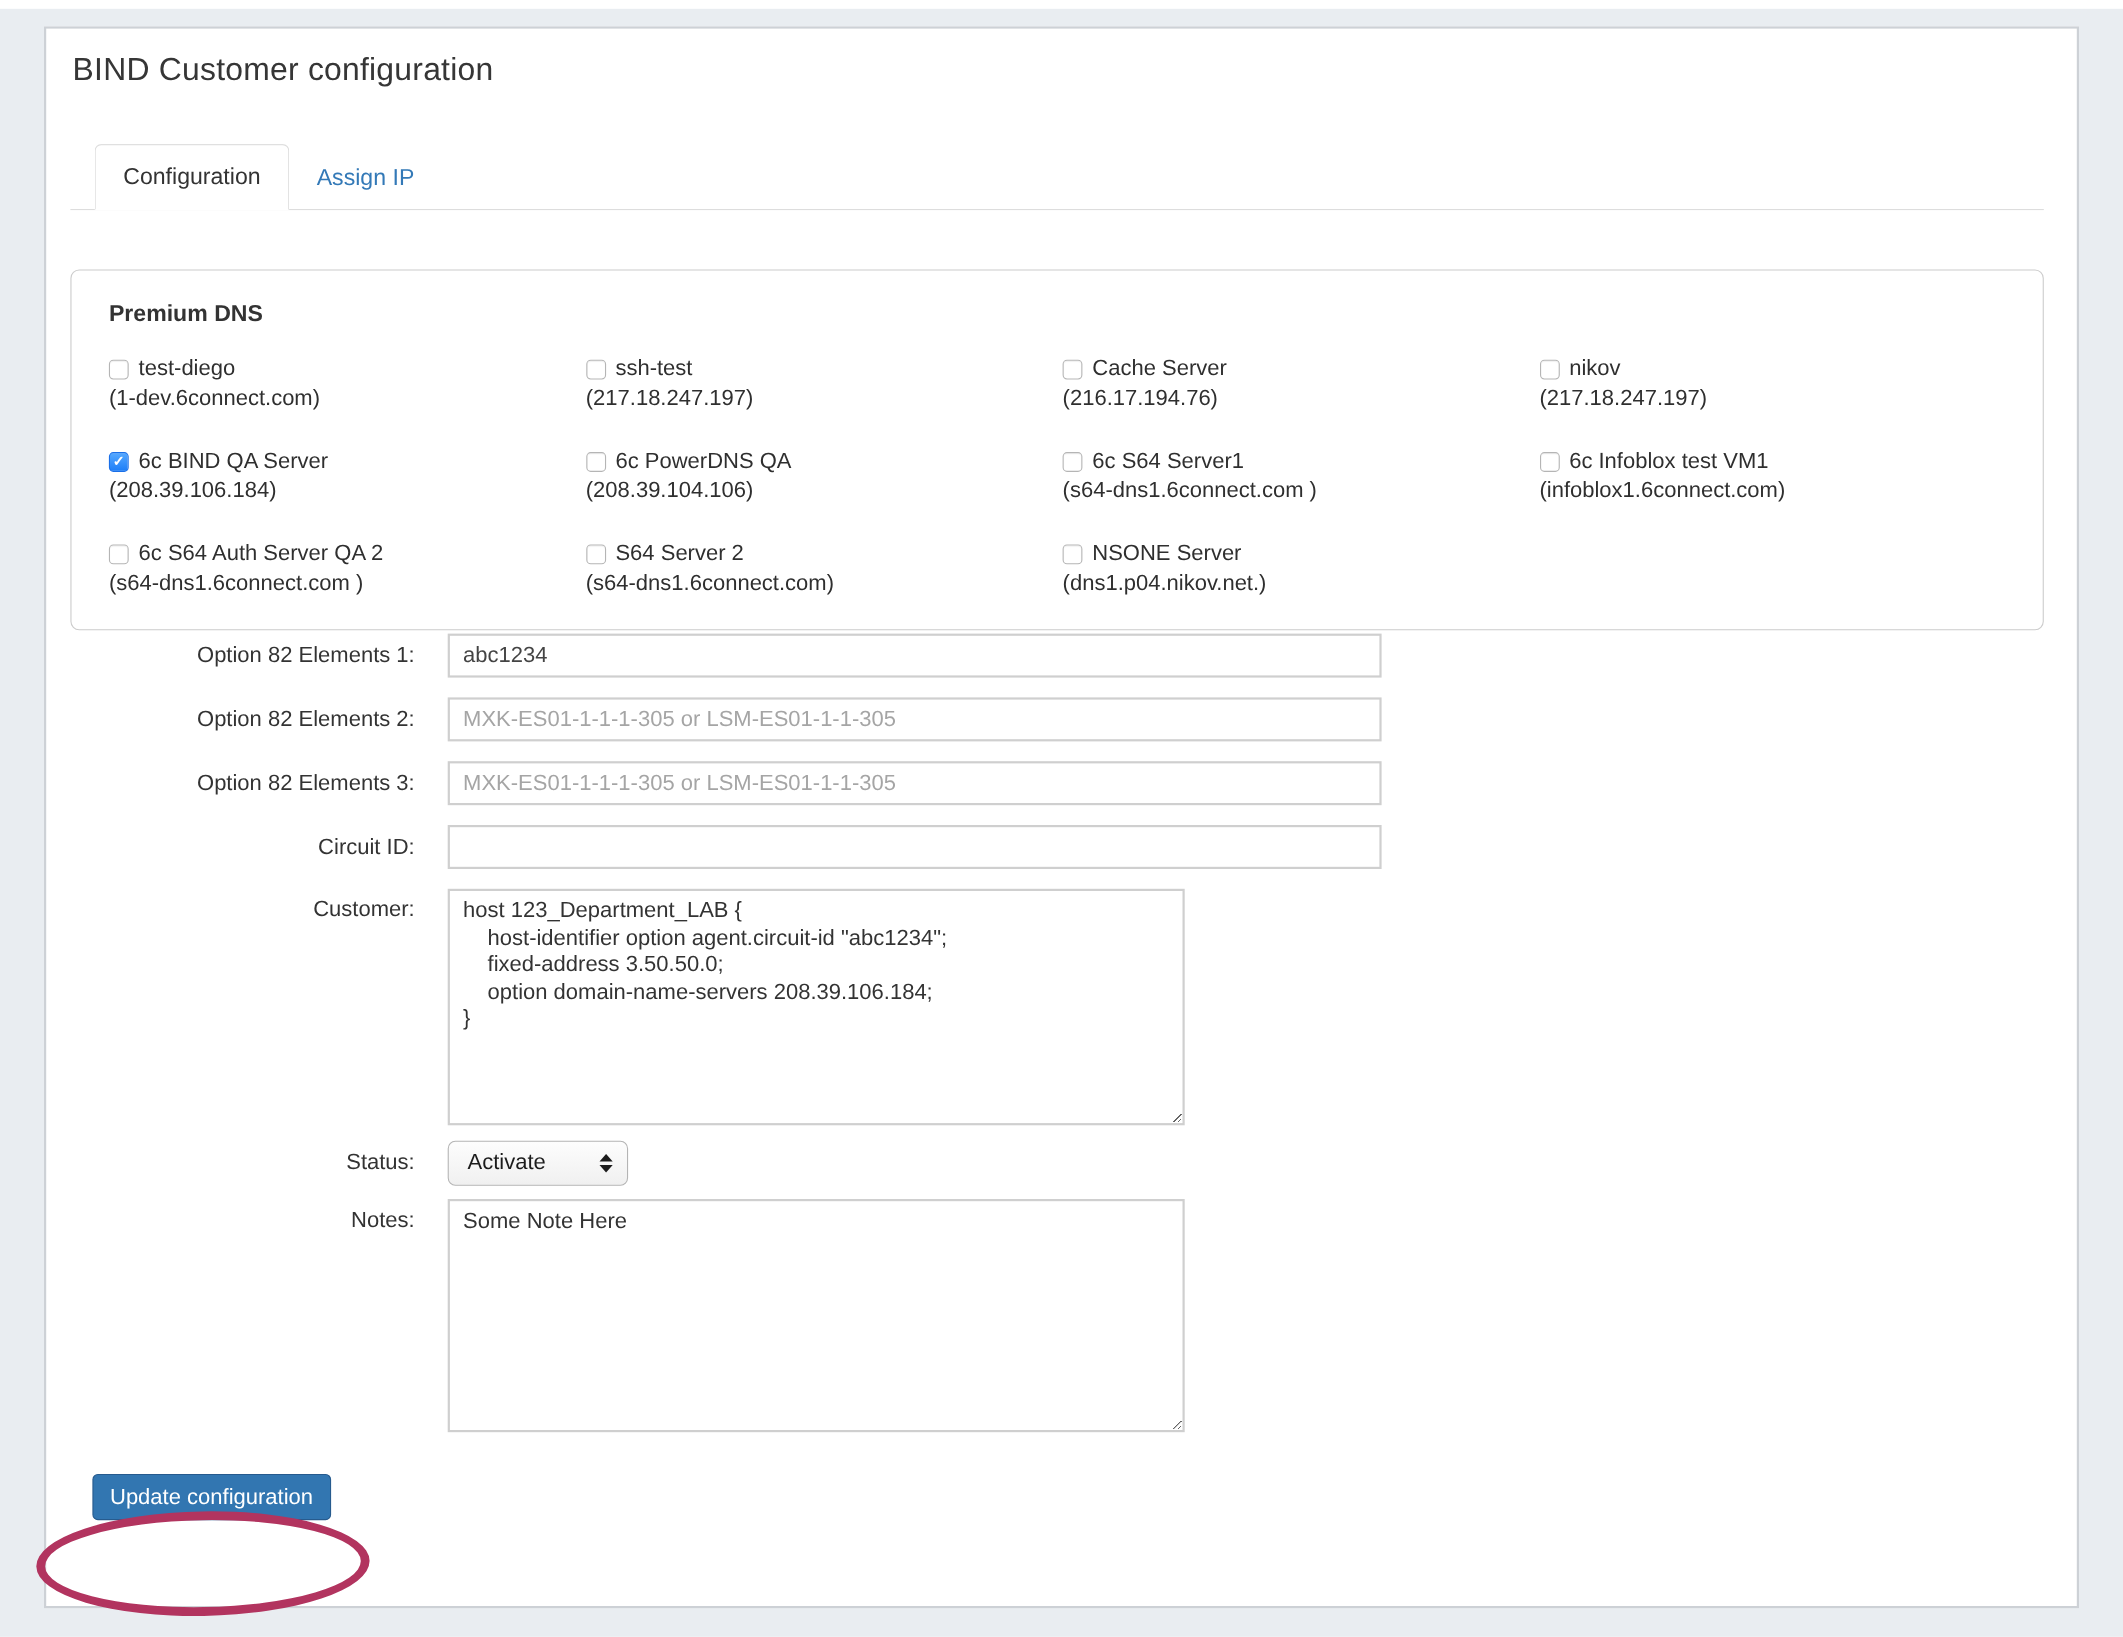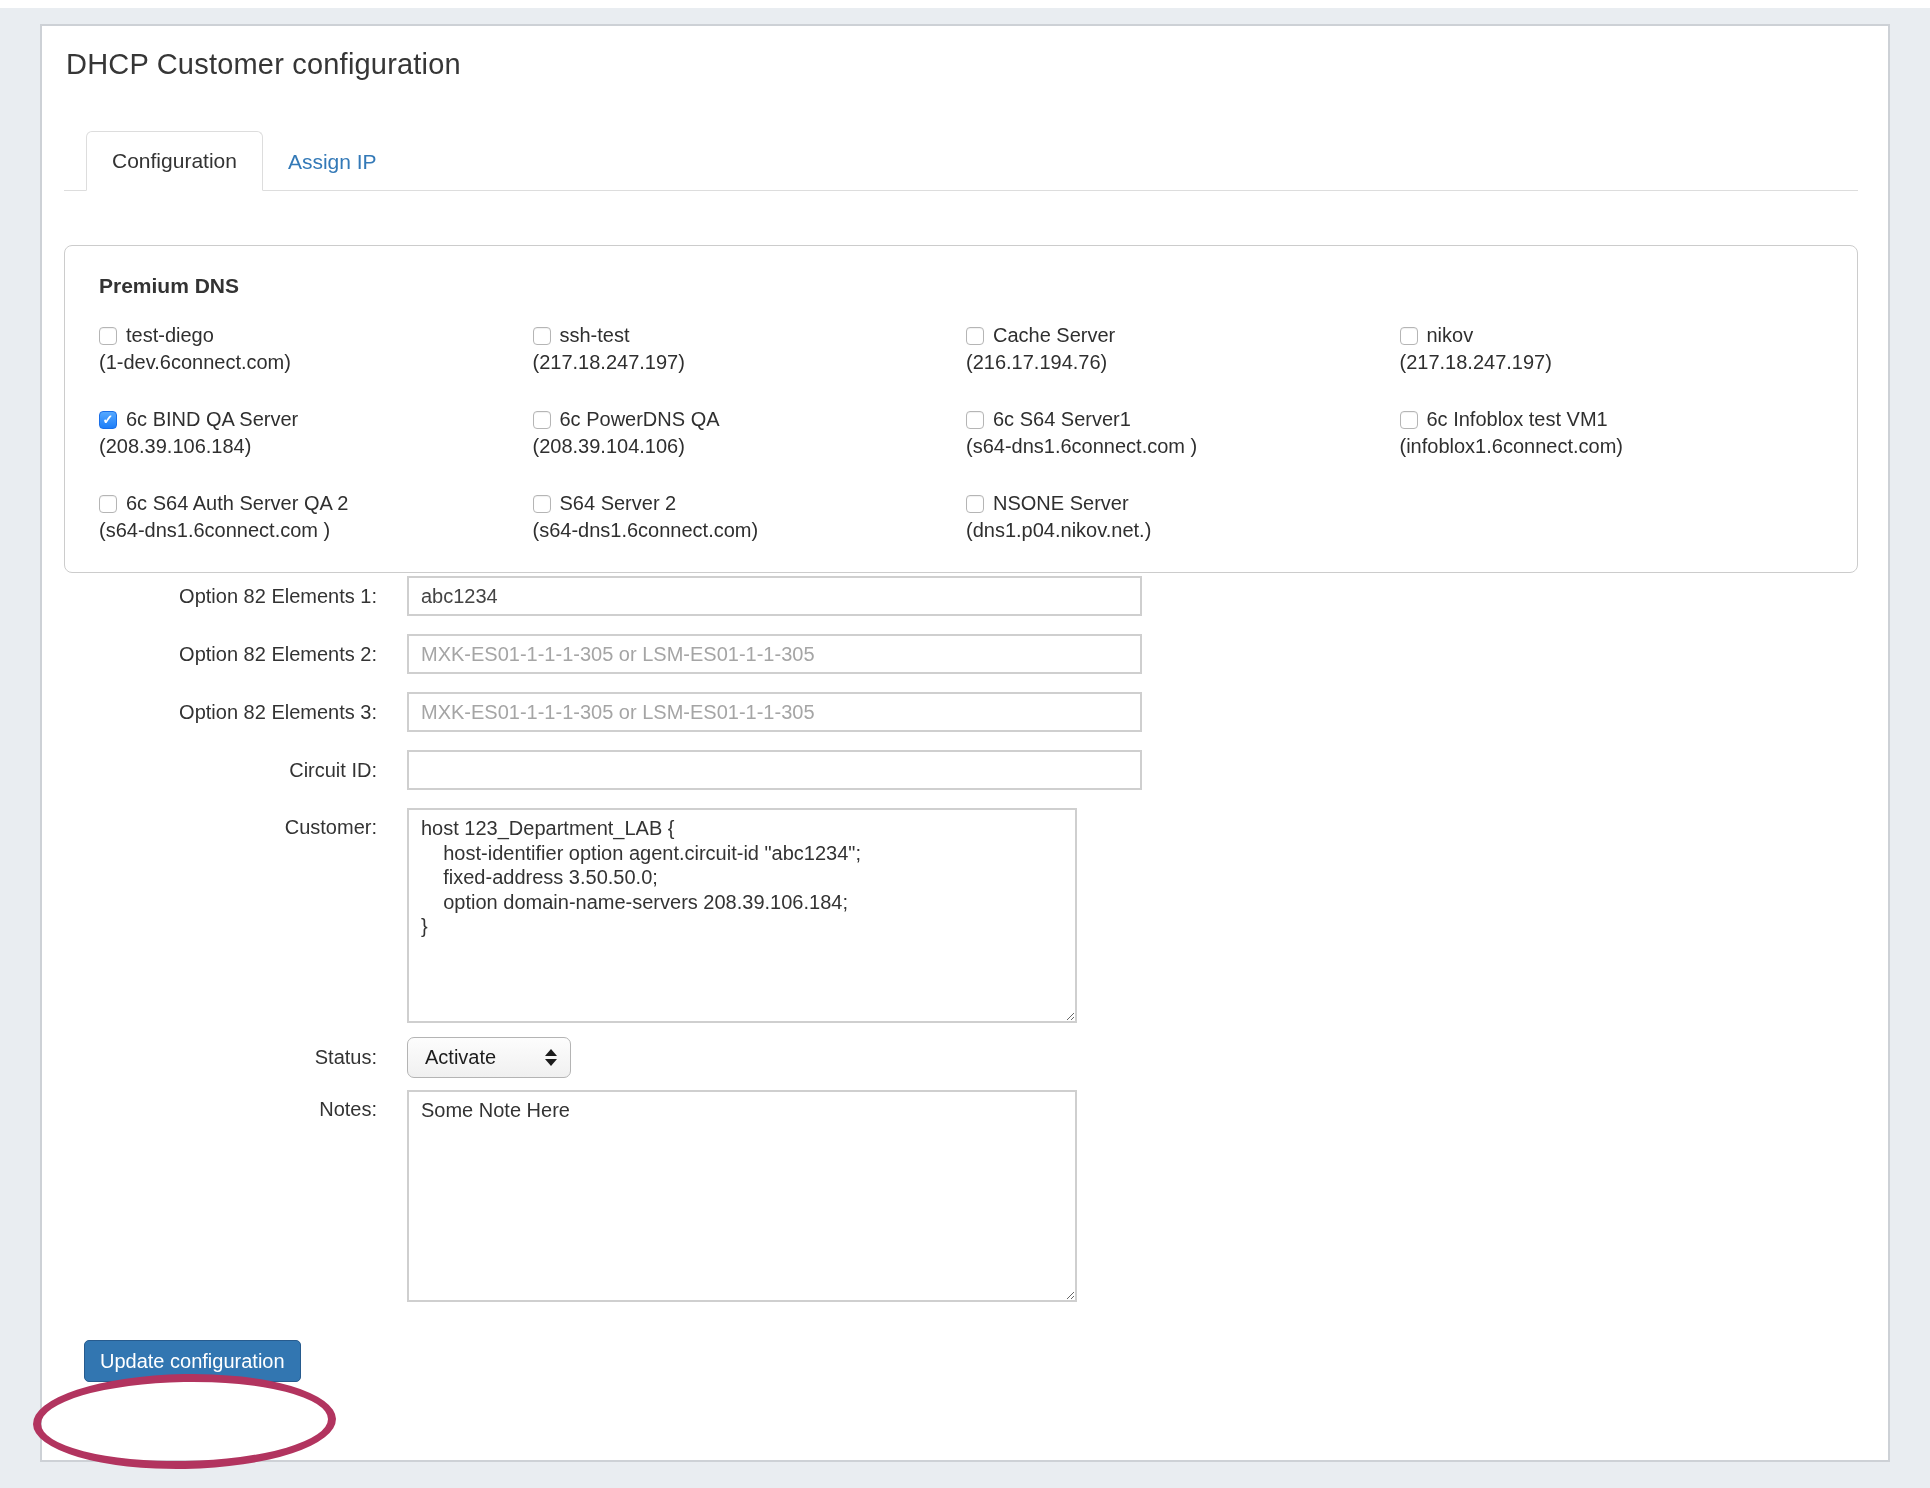--- a/index.html
+++ b/index.html
@@ -115,21 +115,21 @@
   .flabel {
     width: 343px;
     flex-shrink: 0;
     text-align: right;
     padding-right: 30px;
     font-size: 20px;
     color: #333;
   }
   .frow.top .flabel { padding-top: 8px; }
   .finput {
-    width: 735px; height: 40px;
+    width: 849px; height: 40px;
     border: 2px solid #cfcfcf;
     font-family: "Liberation Sans", sans-serif;
     font-size: 20px;
     color: #444;
     padding: 0 12px;
     background: #fff;
     outline: none;
   }
   .finput::placeholder { color: #a5a5a5; opacity: 1; }
   textarea.ftext {
@@ -193,21 +193,21 @@
     pointer-events: none;
     z-index: 6;
   }
 </style>
 </head>
 <body>
 
 <div class="top-strip"></div>
 
 <div class="panel">
-  <h1 class="page-title">DHCP Customer configuration</h1>
+  <h1 class="page-title">BIND Customer configuration</h1>
 
   <div class="content">
     <div class="tabbar">
       <div class="tab active">Configuration</div>
       <div class="tab link">Assign IP</div>
     </div>
 
     <div class="premium">
       <div class="premium-title">Premium DNS</div>
       <div class="dns-grid">

